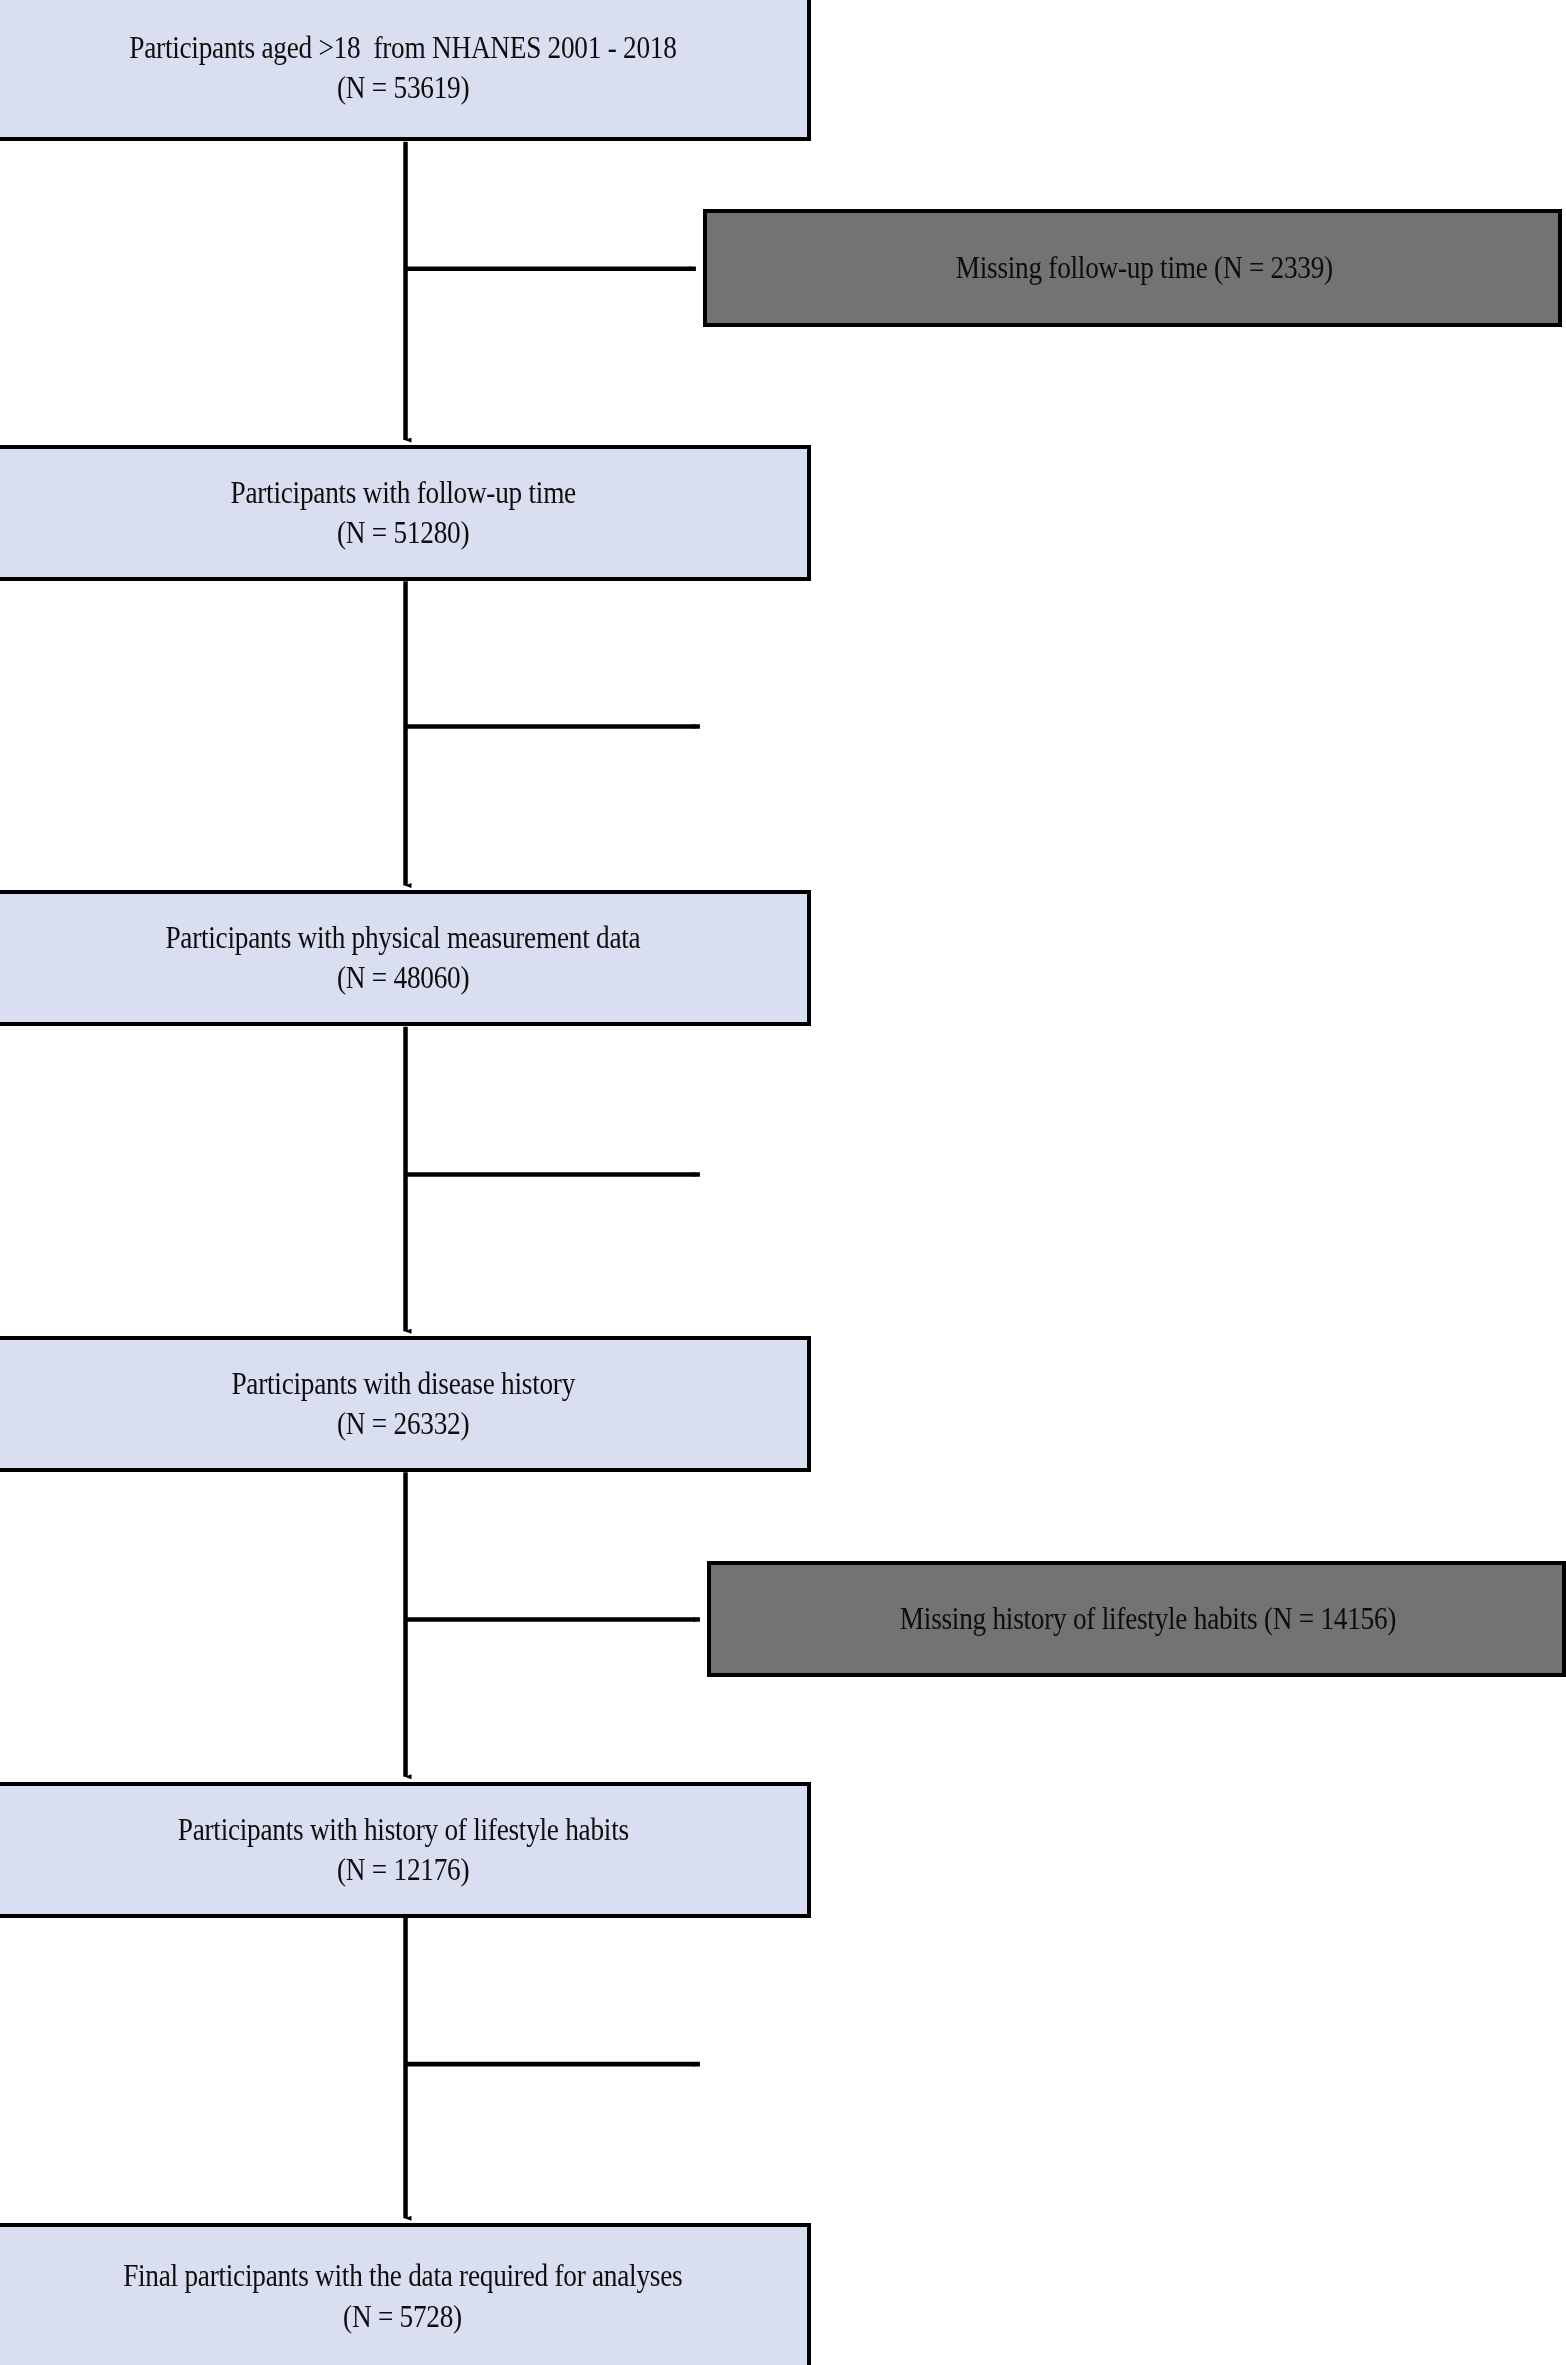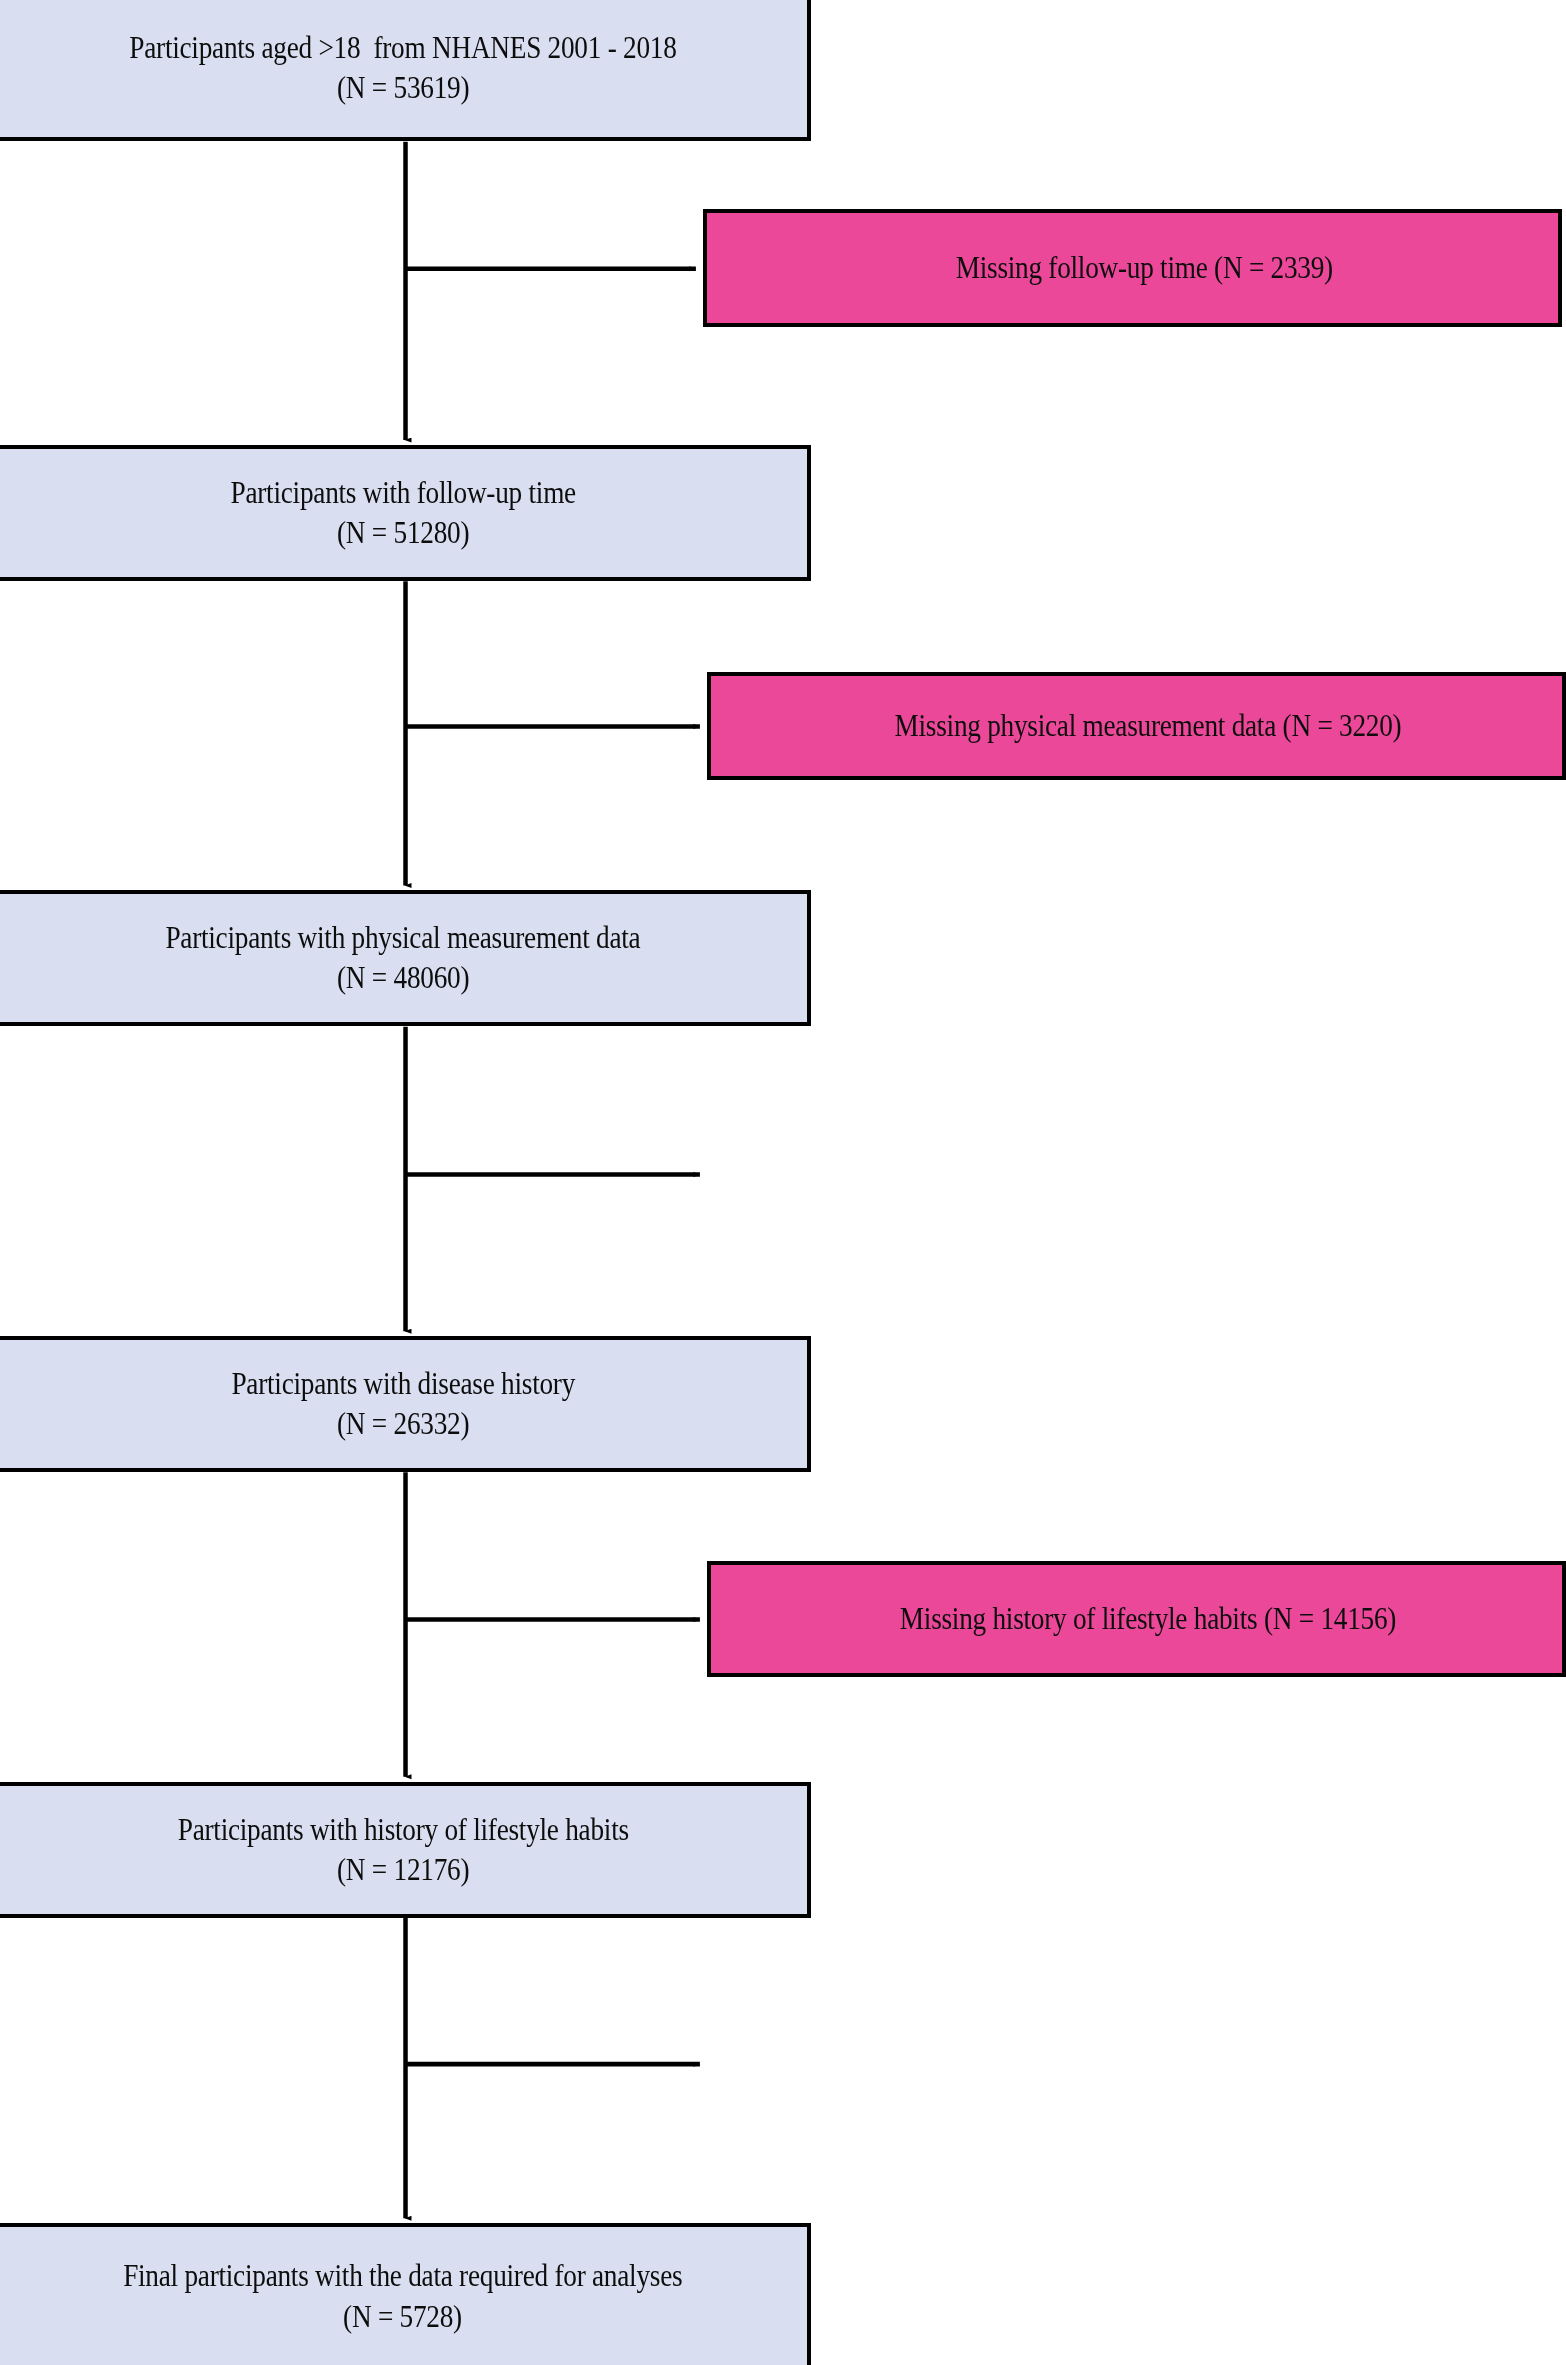--- a/index.html
+++ b/index.html
@@ -37,21 +37,21 @@
     text-align: center;
     color: #0d0d0d;
     z-index: 2;
   }
   .node.included {
     background: #d9dff0;
     left: -5px;
     width: 816px;
   }
   .node.excluded {
-    background: #ec4899;
+    background: #737373;
     width: 859px;
     padding-left: 23px;
   }
   .node .line {
     display: block;
     font-size: 31px;
     line-height: 1.30;
     letter-spacing: -0.3px;
     transform: scaleX(0.88);
     transform-origin: center center;
@@ -113,23 +113,20 @@
 
   <div class="node included" style="left: -5px; top: 2223px; width: 816px; height: 147px;">
     <span class="line">Final participants with the data required for analyses</span>
     <span class="line">(N = 5728)</span>
   </div>
 
   <div class="node excluded" style="left: 703px; top: 209px; width: 859px; height: 118px;">
     <span class="line">Missing follow-up time (N = 2339)</span>
   </div>
 
-  <div class="node excluded" style="left: 707px; top: 672px; width: 859px; height: 108px;">
-    <span class="line">Missing physical measurement data (N = 3220)</span>
-  </div>
 
 
   <div class="node excluded" style="left: 707px; top: 1561px; width: 859px; height: 116px;">
     <span class="line">Missing history of lifestyle habits (N = 14156)</span>
   </div>
 
 
 </div>
 
 

